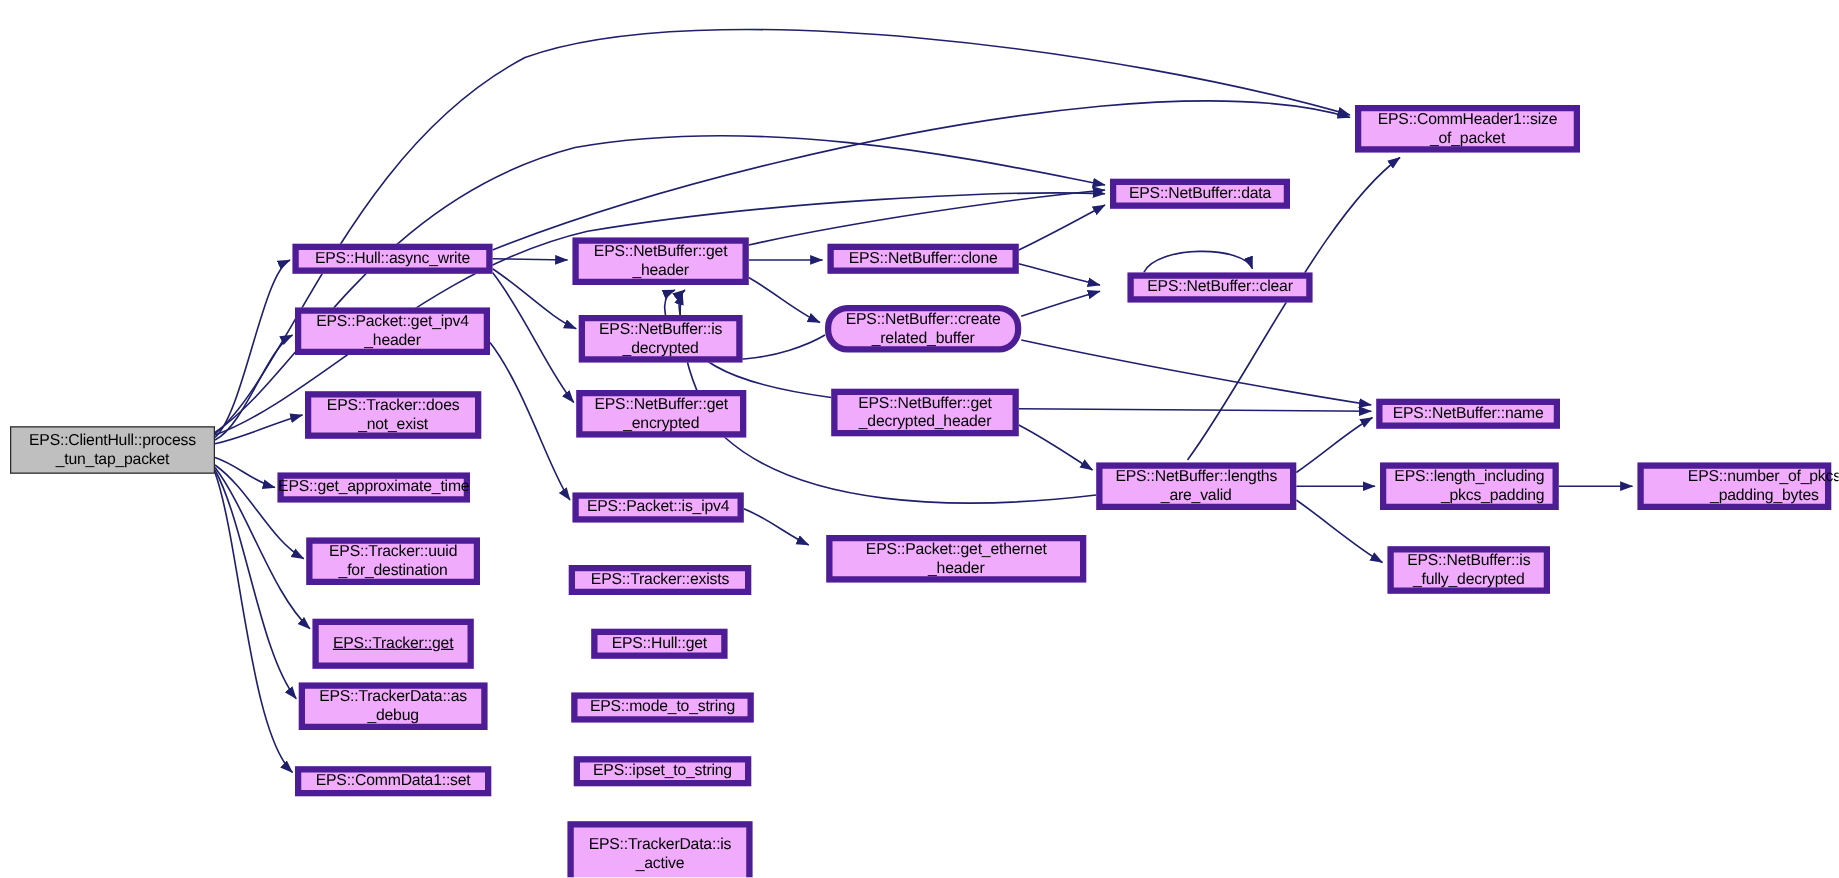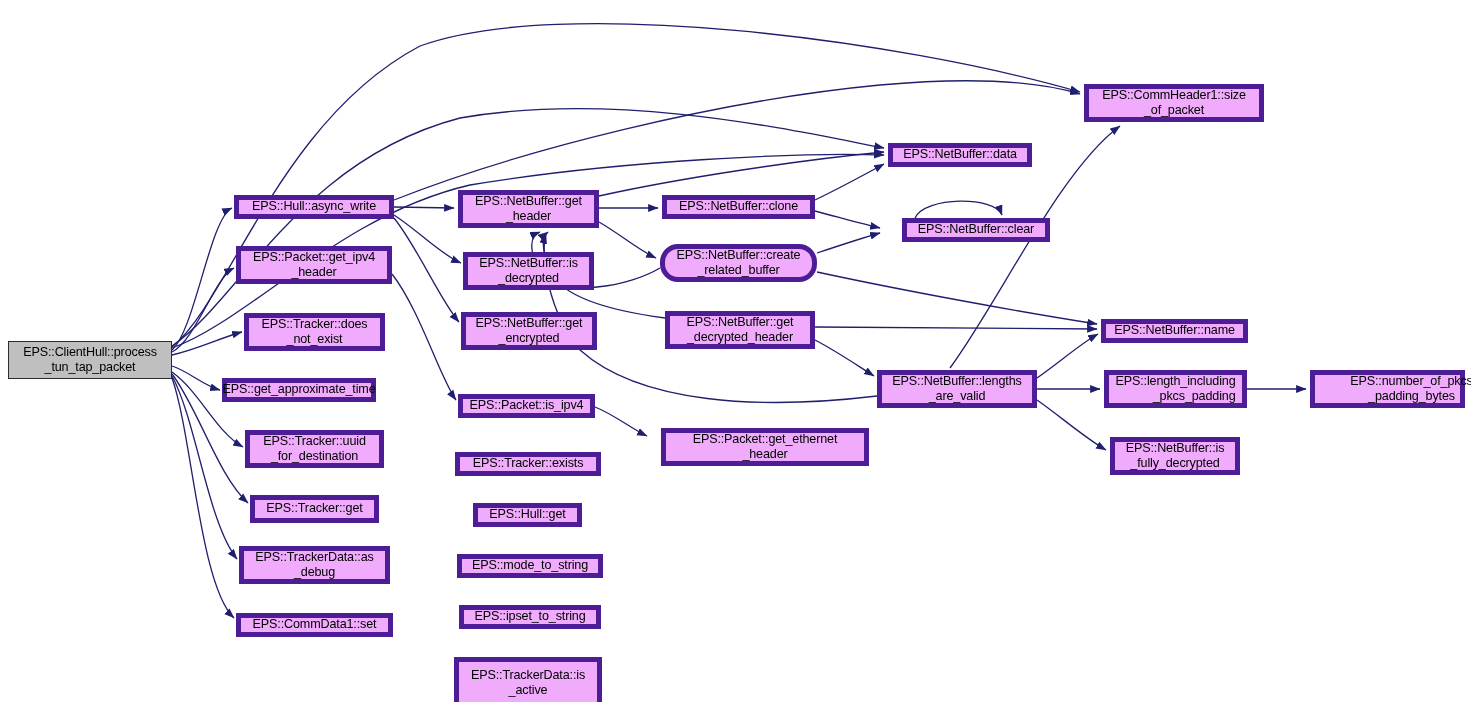--- a/index.html
+++ b/index.html
@@ -85,21 +85,21 @@
       <div class="node root" style="left: 8px; top: 341px; width: 164px; height: 38px;">EPS::ClientHull::process
 _tun_tap_packet</div>
       <div class="node" style="left: 234px; top: 195px; width: 160px; height: 24px;">EPS::Hull::async_write</div>
       <div class="node" style="left: 236px; top: 246px; width: 156px; height: 38px;">EPS::Packet::get_ipv4
 _header</div>
       <div class="node" style="left: 244px; top: 313px; width: 141px; height: 38px;">EPS::Tracker::does
 _not_exist</div>
       <div class="node" style="left: 222px; top: 378px; width: 154px; height: 24px;">EPS::get_approximate_time</div>
       <div class="node" style="left: 245px; top: 430px; width: 139px; height: 38px;">EPS::Tracker::uuid
 _for_destination</div>
-      <div class="node" style="left: 250px; top: 495px; width: 129px; height: 28px;">EPS::Tracker::get</div>
+      <div class="node" style="left: 250px; top: 495px; width: 129px; height: 40px; text-decoration: underline;">EPS::Tracker::get</div>
       <div class="node" style="left: 239px; top: 546px; width: 151px; height: 38px;">EPS::TrackerData::as
 _debug</div>
       <div class="node" style="left: 236px; top: 613px; width: 157px; height: 24px;">EPS::CommData1::set</div>
       <div class="node" style="left: 458px; top: 190px; width: 141px; height: 38px;">EPS::NetBuffer::get
 _header</div>
       <div class="node" style="left: 463px; top: 252px; width: 131px; height: 38px;">EPS::NetBuffer::is
 _decrypted</div>
       <div class="node" style="left: 461px; top: 312px; width: 136px; height: 38px;">EPS::NetBuffer::get
 _encrypted</div>
       <div class="node" style="left: 458px; top: 394px; width: 137px; height: 24px;">EPS::Packet::is_ipv4</div>

